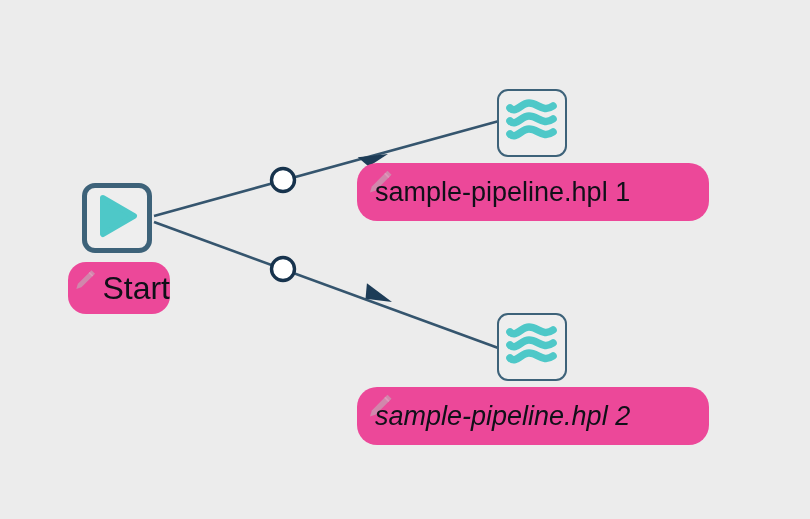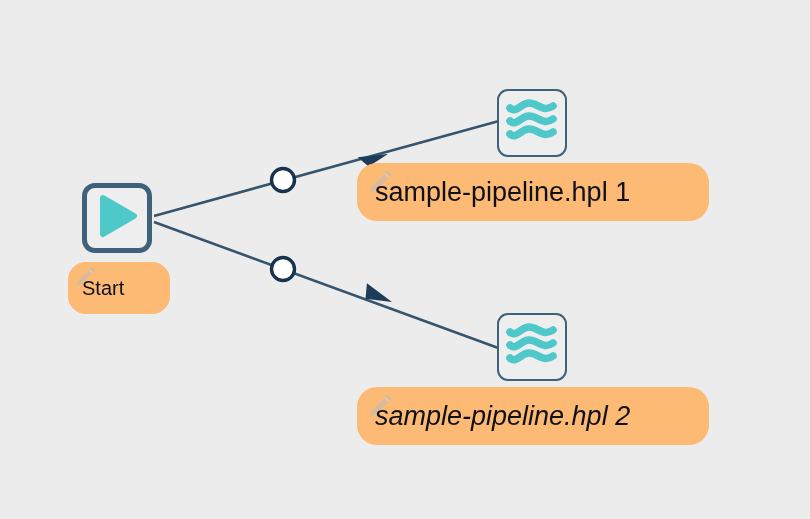--- a/index.html
+++ b/index.html
@@ -54,21 +54,21 @@
   .node.pipeline-node.n2 { left: 497px; top: 313px; }
 
   .node-icon {
     display: block;
   }
 
   
   .label-pill {
     position: absolute;
     box-sizing: border-box;
-    background: #fdba74;
+    background: #ec4899;
     border-radius: 16px;
     display: flex;
     align-items: center;
     color: #101018;
     white-space: nowrap;
     overflow: hidden;
   }
   .label-pill .pill-text {
     position: relative;
     z-index: 2;
@@ -80,22 +80,23 @@
     z-index: 1;
     opacity: 0.55;
   }
 
   .label-pill.start-label {
     left: 68px;
     top: 262px;
     width: 102px;
     height: 52px;
     padding-left: 14px;
-    font-size: 20px;
+    font-size: 32px;
     border-radius: 18px;
+    justify-content: flex-end;
   }
   .label-pill.start-label .pencil-icon {
     left: 4px;
     top: 2px;
   }
 
   .label-pill.pipeline-label {
     left: 357px;
     width: 352px;
     height: 58px;

